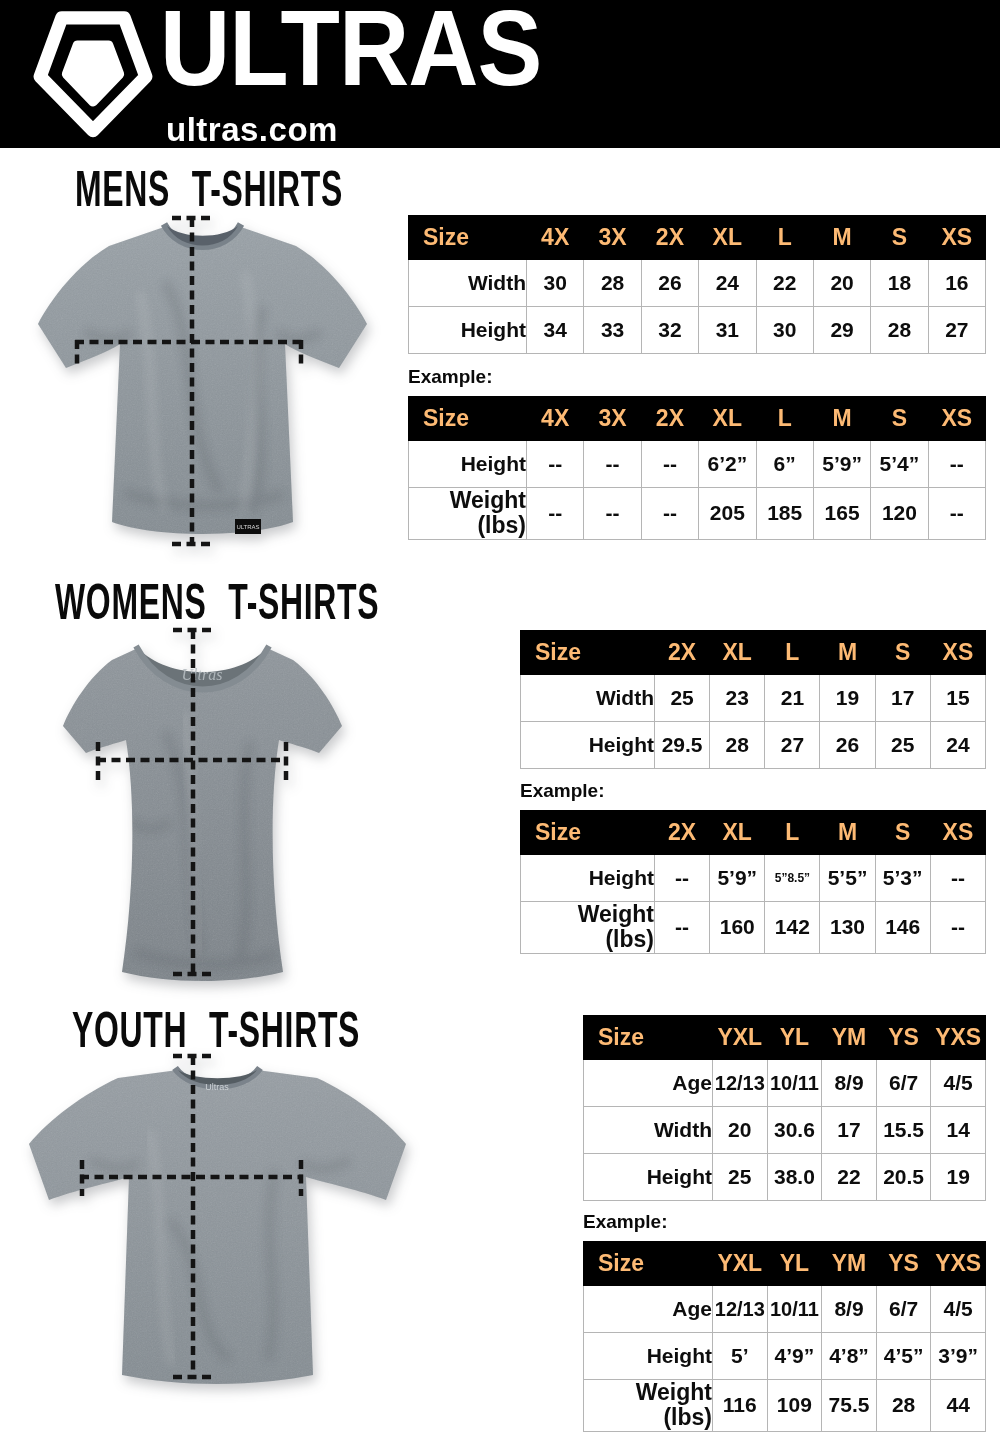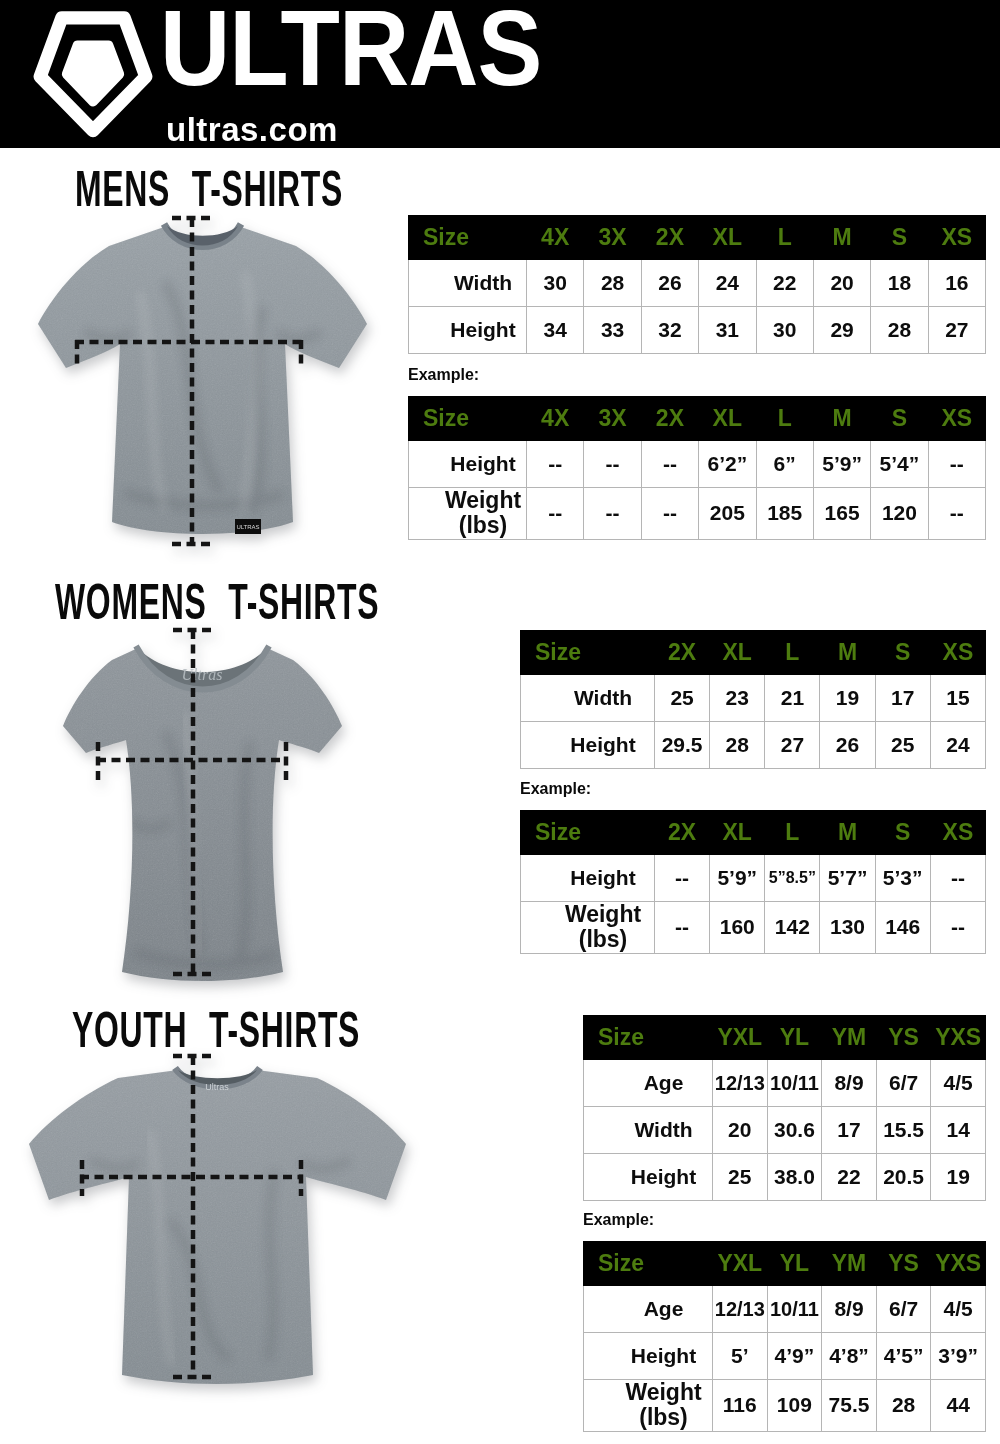--- a/index.html
+++ b/index.html
@@ -13,28 +13,28 @@
   .site{position:absolute;left:166px;top:113px;color:#fff;font-weight:bold;font-size:33px;line-height:1;letter-spacing:0.5px;}
   
   .sec-title{position:absolute;font-weight:bold;font-size:47px;line-height:1;color:#0a0a0a;
              letter-spacing:1px;word-spacing:18px;white-space:nowrap;
              transform:scale(0.68,1.06);transform-origin:left top;}
   
   table.sizes{position:absolute;border-collapse:collapse;table-layout:fixed;background:#fff;
               font-weight:bold;border:1px solid #b5b5b5;}
   table.sizes thead tr{height:44px;}
   table.sizes tbody tr{height:47px;}
-  table.sizes th{background:#000;color:#4d7c0f;font-size:23px;text-align:center;border:1px solid #000;padding:0;}
+  table.sizes th{background:#000;color:#fdba74;font-size:23px;text-align:center;border:1px solid #000;padding:0;}
   table.sizes th.lbl{text-align:left;padding-left:14px;width:var(--lw);}
   table.sizes td{border:1px solid #b5b5b5;text-align:center;font-size:21px;padding:0;color:#0d0d0d;}
-  table.sizes td.lbl{text-align:center;padding-left:31px;width:var(--lw);}
+  table.sizes td.lbl{text-align:right;padding-left:31px;width:var(--lw);}
   table.sizes td.small{font-size:20px;}
-  table.sizes td.smaller{font-size:16px;}
+  table.sizes td.smaller{font-size:12px;}
   table.sizes td.lbl.two{font-size:23px;line-height:1.1;}
-  .example{position:absolute;font-weight:bold;font-size:16px;line-height:1;color:#0a0a0a;}
+  .example{position:absolute;font-weight:bold;font-size:19px;line-height:1;color:#0a0a0a;}
   
   .tee{position:absolute;}
   .tee svg{display:block;filter:drop-shadow(3px 6px 6px rgba(40,45,50,0.25));}
 </style>
 </head>
 <body>
 
 <div class="page">
 
   <div class="hdr">
@@ -270,21 +270,21 @@
           <th>S</th>
           <th>XS</th>
         </tr>
       </thead>
       <tbody>
         <tr>
           <td class="lbl">Height</td>
           <td>--</td>
           <td>5’9”</td>
           <td class="smaller">5”8.5”</td>
-          <td>5’7”</td>
+          <td>5’5”</td>
           <td>5’3”</td>
           <td>--</td>
         </tr>
         <tr>
           <td class="lbl two">Weight<br>(lbs)</td>
           <td>--</td>
           <td>160</td>
           <td>142</td>
           <td>130</td>
           <td>146</td>

